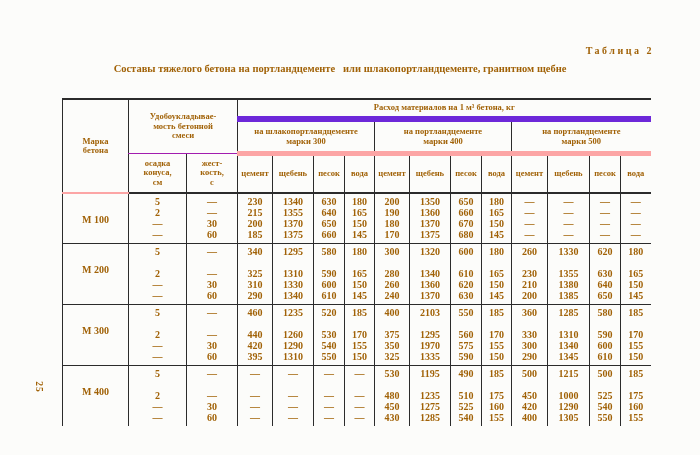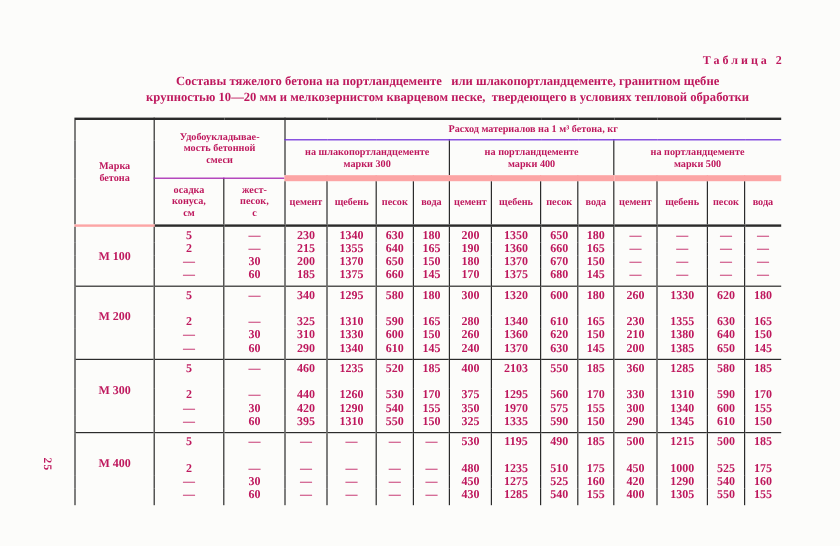--- a/index.html
+++ b/index.html
@@ -1,31 +1,31 @@
 <!DOCTYPE html>
 <html><head>
 <meta charset="utf-8">
 <style>
   html,body { margin:0; padding:0; background:#e8e8e6; }
   .page {
     position:relative;
     width:700px; height:455px;
     background:#fcfcfa;
     font-family:"Liberation Serif", serif;
-    color:#be185d;
+    color:#a16207;
     overflow:hidden;
     margin:0 auto;
   }
   .table-label {
     position:absolute; top:45px; right:46px;
     font-size:10px; font-weight:bold; letter-spacing:2.5px;
     white-space:pre;
   }
   .doc-title {
-    position:absolute; top:63px; left:68px; width:610px;
+    position:absolute; top:63px; left:35px; width:610px;
     text-align:center; font-weight:bold;
     font-size:10.5px; line-height:12.5px;
   }
   .doc-title div { white-space:pre-wrap; }
   .data-table {
     position:absolute; top:98px; left:62px;
     width:588px;
     border-collapse:collapse; table-layout:fixed;
     border-top:2px solid #2b2b2b;
     border-left:1px solid #2b2b2b;
@@ -33,21 +33,21 @@
   .data-table th, .data-table td {
     border-left:1px solid #2b2b2b;
     font-weight:bold; text-align:center; vertical-align:middle;
     padding:0; overflow:hidden;
   }
   .c-marka, .marka-cell { border-left:none; }
   .data-table thead th {
     font-size:8.5px; line-height:9.5px;
     white-space:pre-line;
   }
-  .c-consumption { height:16px; border-bottom:1px solid #6d28d9; font-size:9px; }
+  .c-consumption { height:16px; border-bottom:6px solid #6d28d9; font-size:9px; }
   .c-work  { border-bottom:1px solid #a21caf; }
   .c-group { height:29px; border-bottom:5px solid #fca5a5; }
   #sub-header-row th { height:36px; border-bottom:2px solid #2b2b2b; }
   .c-marka { border-bottom:2px solid #fca5a5; font-size:9px; }
   .data-table tbody td {
     font-size:10px; height:11px; line-height:11px; white-space:nowrap;
   }
   .group-start td { border-top:1px solid #2b2b2b; padding-top:2px; }
   .gap-below td   { padding-bottom:11px; }
   .group-end td   { padding-bottom:3px; }
@@ -60,21 +60,20 @@
 </style>
 </head>
 <body>
 
 <div class="page">
 
   <div class="table-label">Таблица 2</div>
 
   <div class="doc-title">
     <div>Составы тяжелого бетона на портландцементе   или шлакопортландцементе, гранитном щебне</div>
-    <div>крупностью 10—20 мм и мелкозернистом кварцевом песке,  твердеющего в условиях тепловой обработки</div>
   </div>
 
   <table class="data-table">
     <colgroup>
       <col style="width:66px">
         <col style="width:58px">
         <col style="width:51px">
       <col style="width:35px">
         <col style="width:41px">
         <col style="width:31px">
@@ -103,21 +102,21 @@
           <th colspan="4" class="c-group">на портландцементе
 марки 400</th>
           <th colspan="4" class="c-group">на портландцементе
 марки 500</th>
         </tr>
       <tr id="sub-header-row">
         <th>осадка
 конуса,
 см</th>
         <th>жест-
-песок,
+кость,
 с</th>
       <th>цемент</th>
           <th>щебень</th>
           <th>песок</th>
           <th>вода</th>
           <th>цемент</th>
           <th>щебень</th>
           <th>песок</th>
           <th>вода</th>
           <th>цемент</th>

